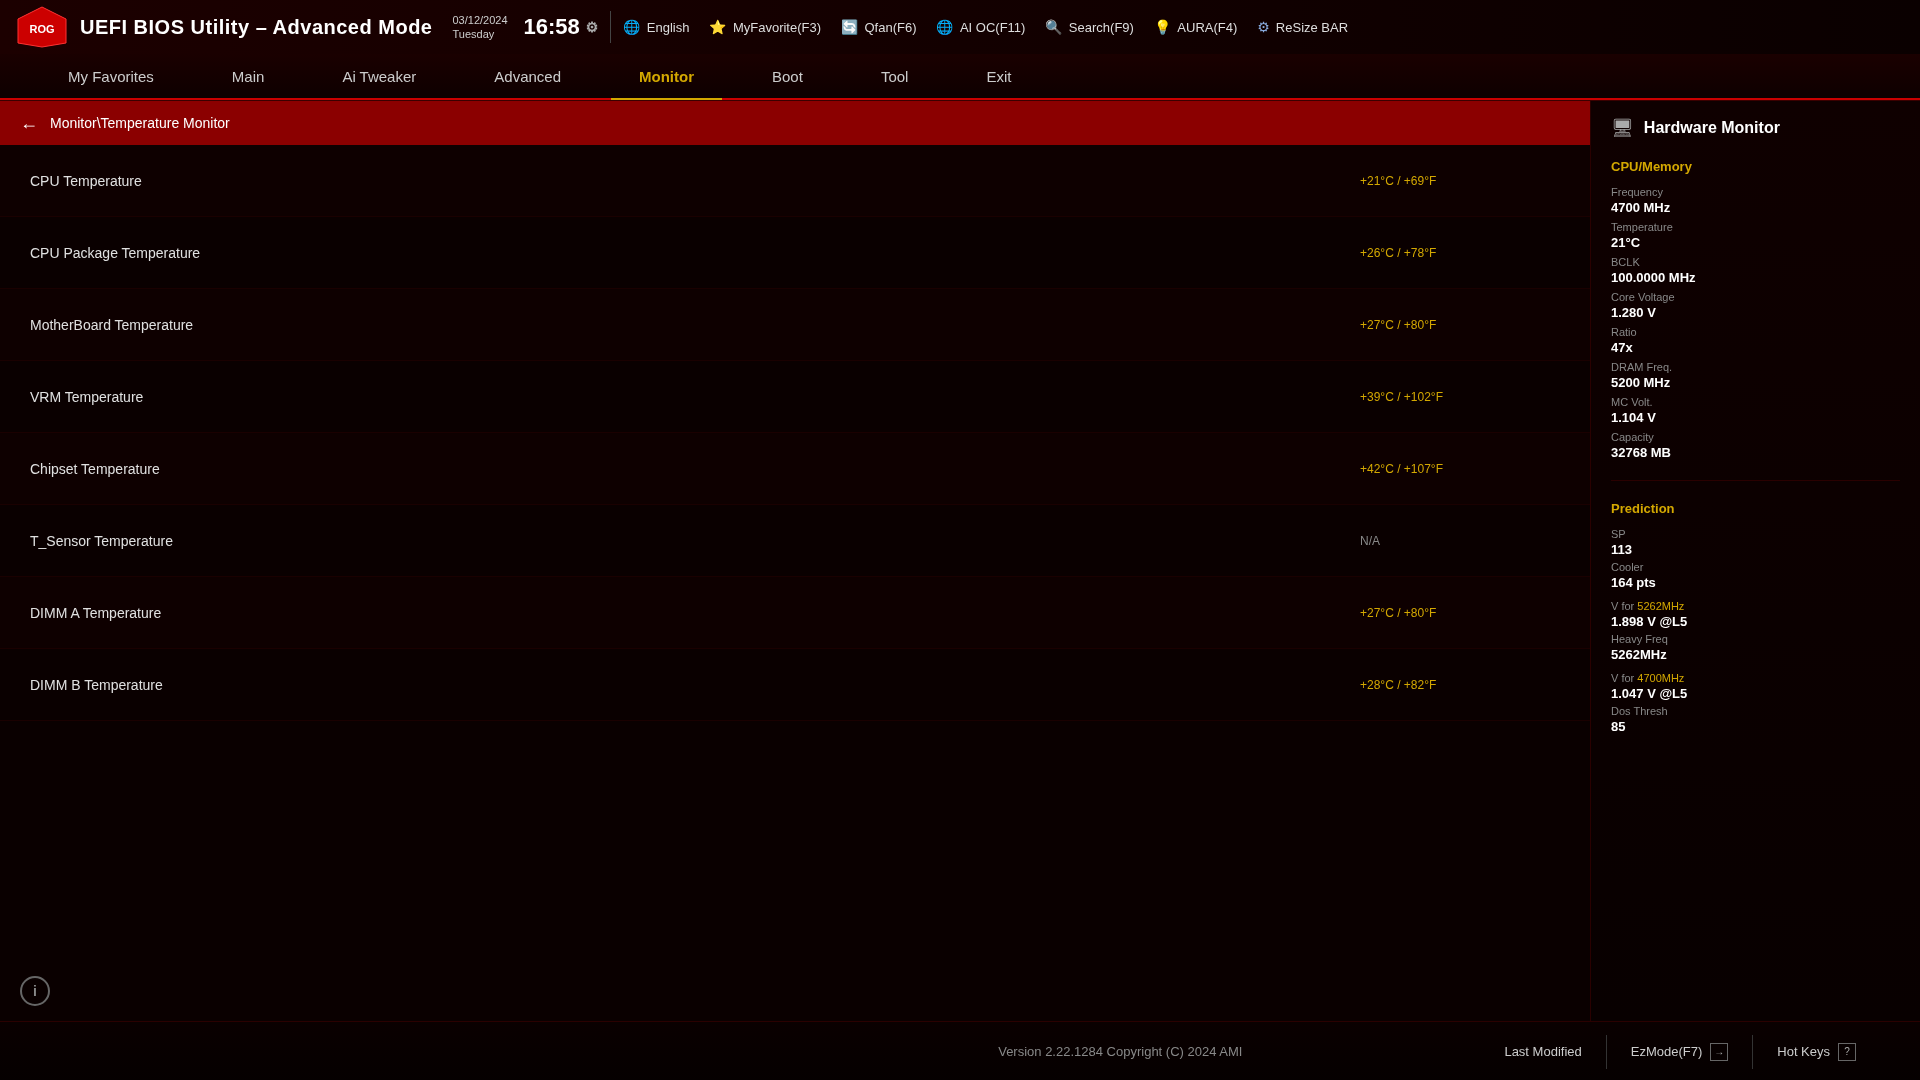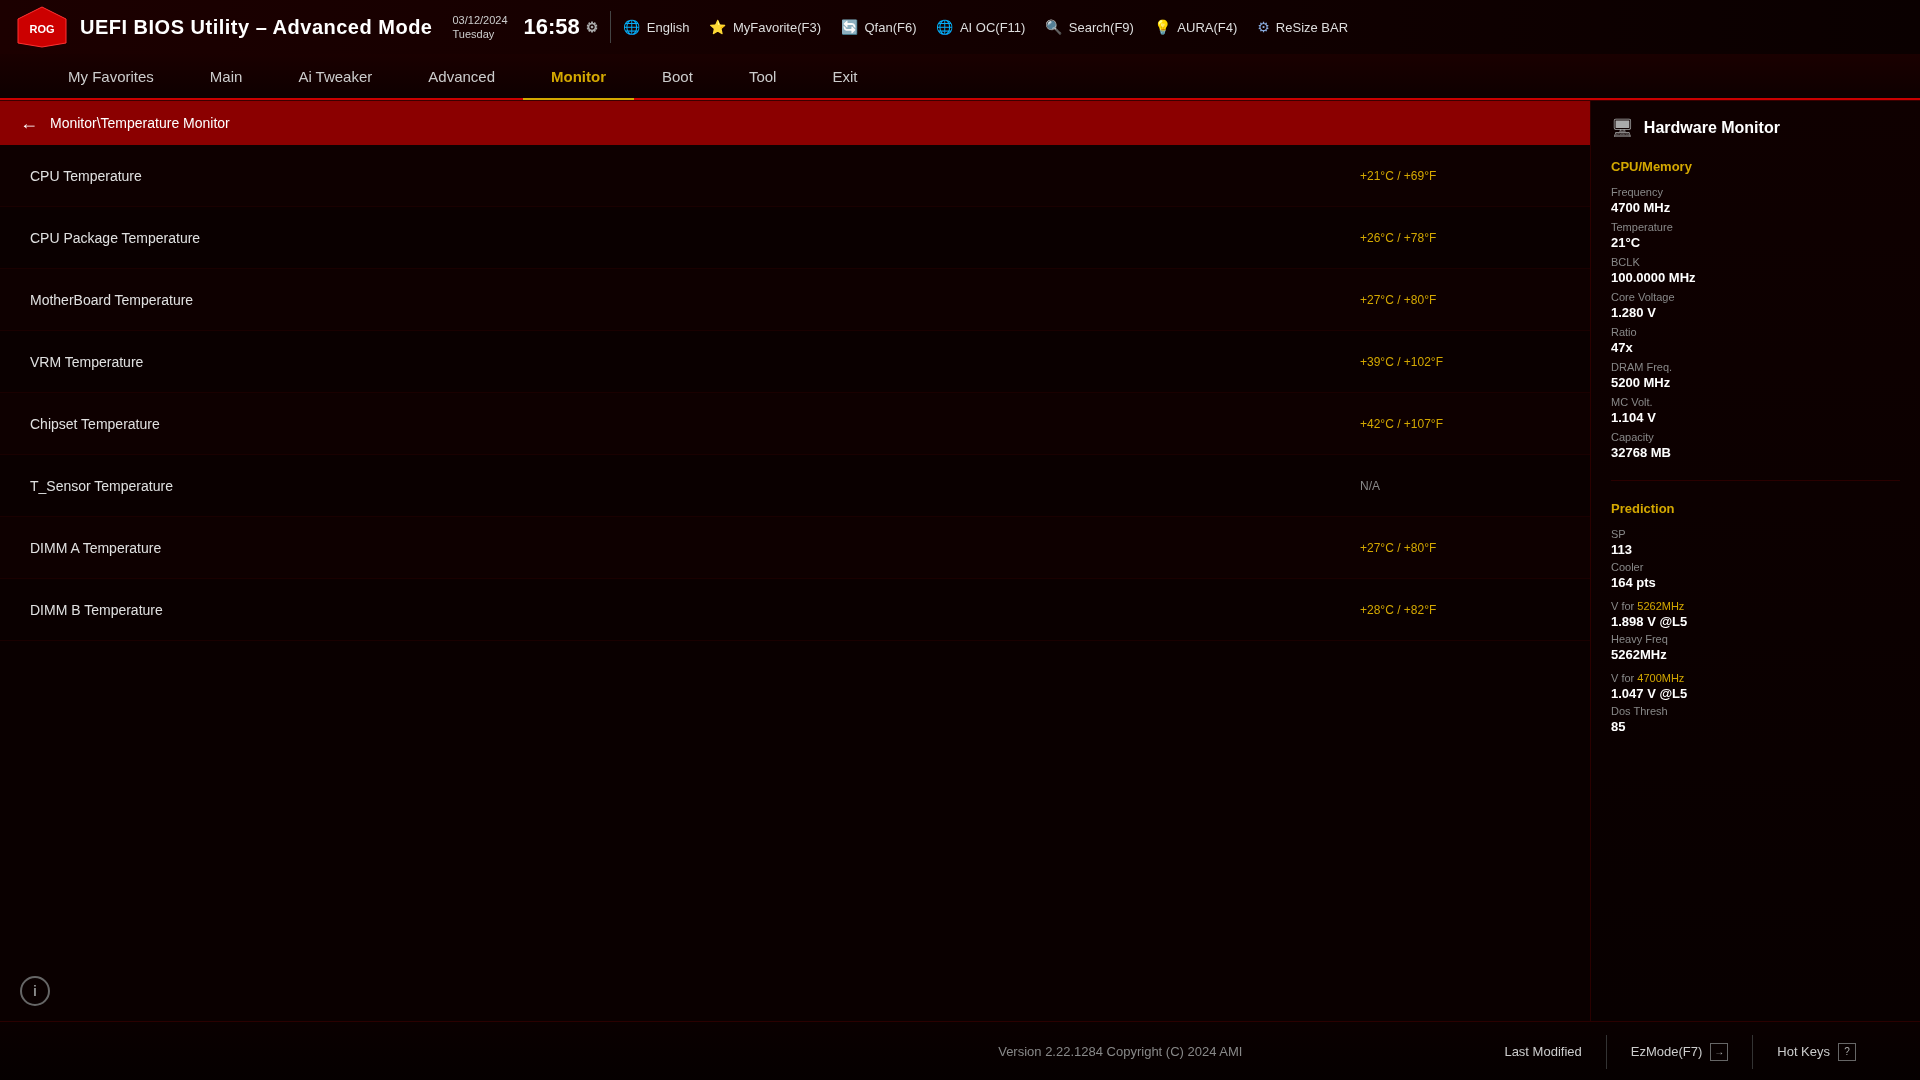--- a/index.html
+++ b/index.html
@@ -87,20 +87,21 @@
     }
 
     
     .nav-bar {
       display: flex;
       align-items: stretch;
       height: 46px;
       background: linear-gradient(180deg, #1a0000 0%, #0e0000 100%);
       border-bottom: 2px solid #cc0000;
       padding: 0 40px;
+      gap: 22px;
     }
     .nav-item {
       display: flex;
       align-items: center;
       padding: 0 28px;
       font-size: 15px;
       font-weight: 500;
       color: #cccccc;
       cursor: pointer;
       border-bottom: 2px solid transparent;
@@ -144,21 +145,21 @@
     }
 
     .temp-table {
       flex: 1;
       padding: 0;
     }
     .temp-row {
       display: flex;
       align-items: center;
       padding: 0 30px;
-      height: 62px;
+      height: 72px;
       border-bottom: 1px solid #1a0000;
       background: transparent;
     }
     .temp-row:nth-child(odd) { background: rgba(20,0,0,0.4); }
     .temp-row:nth-child(even) { background: rgba(10,0,0,0.2); }
     .temp-label {
       flex: 1;
       font-size: 14px;
       color: #e0e0e0;
     }

